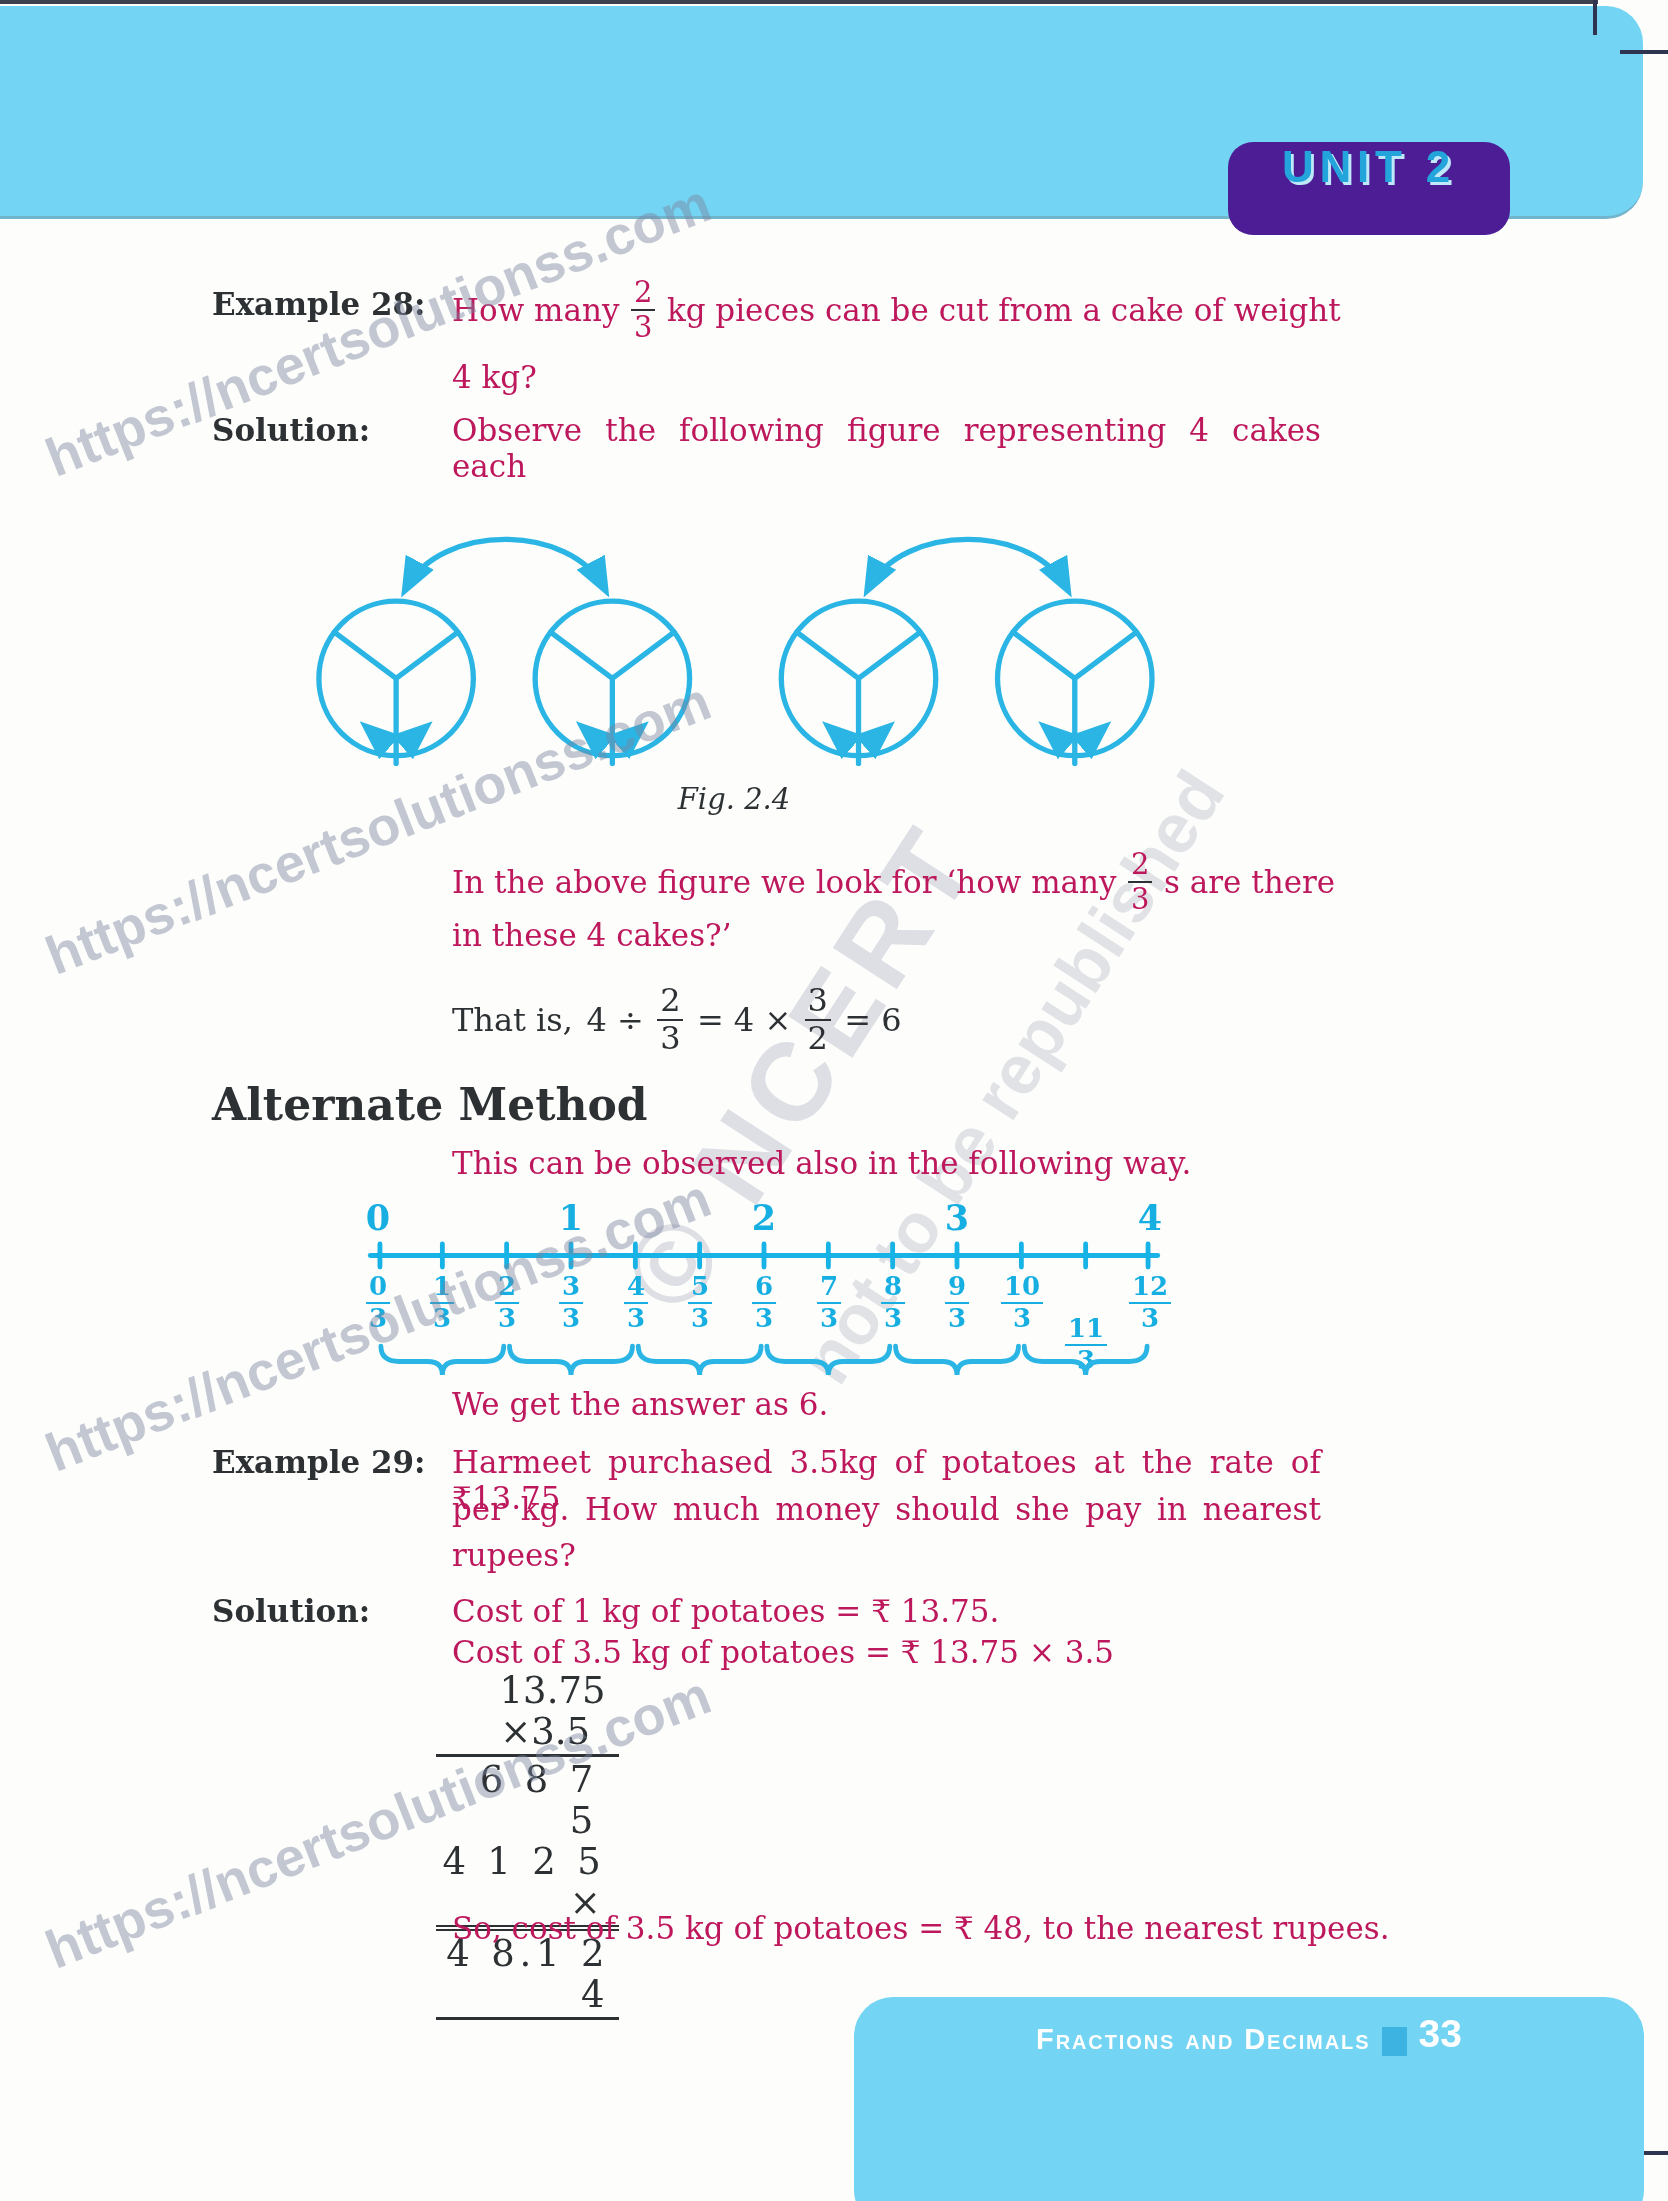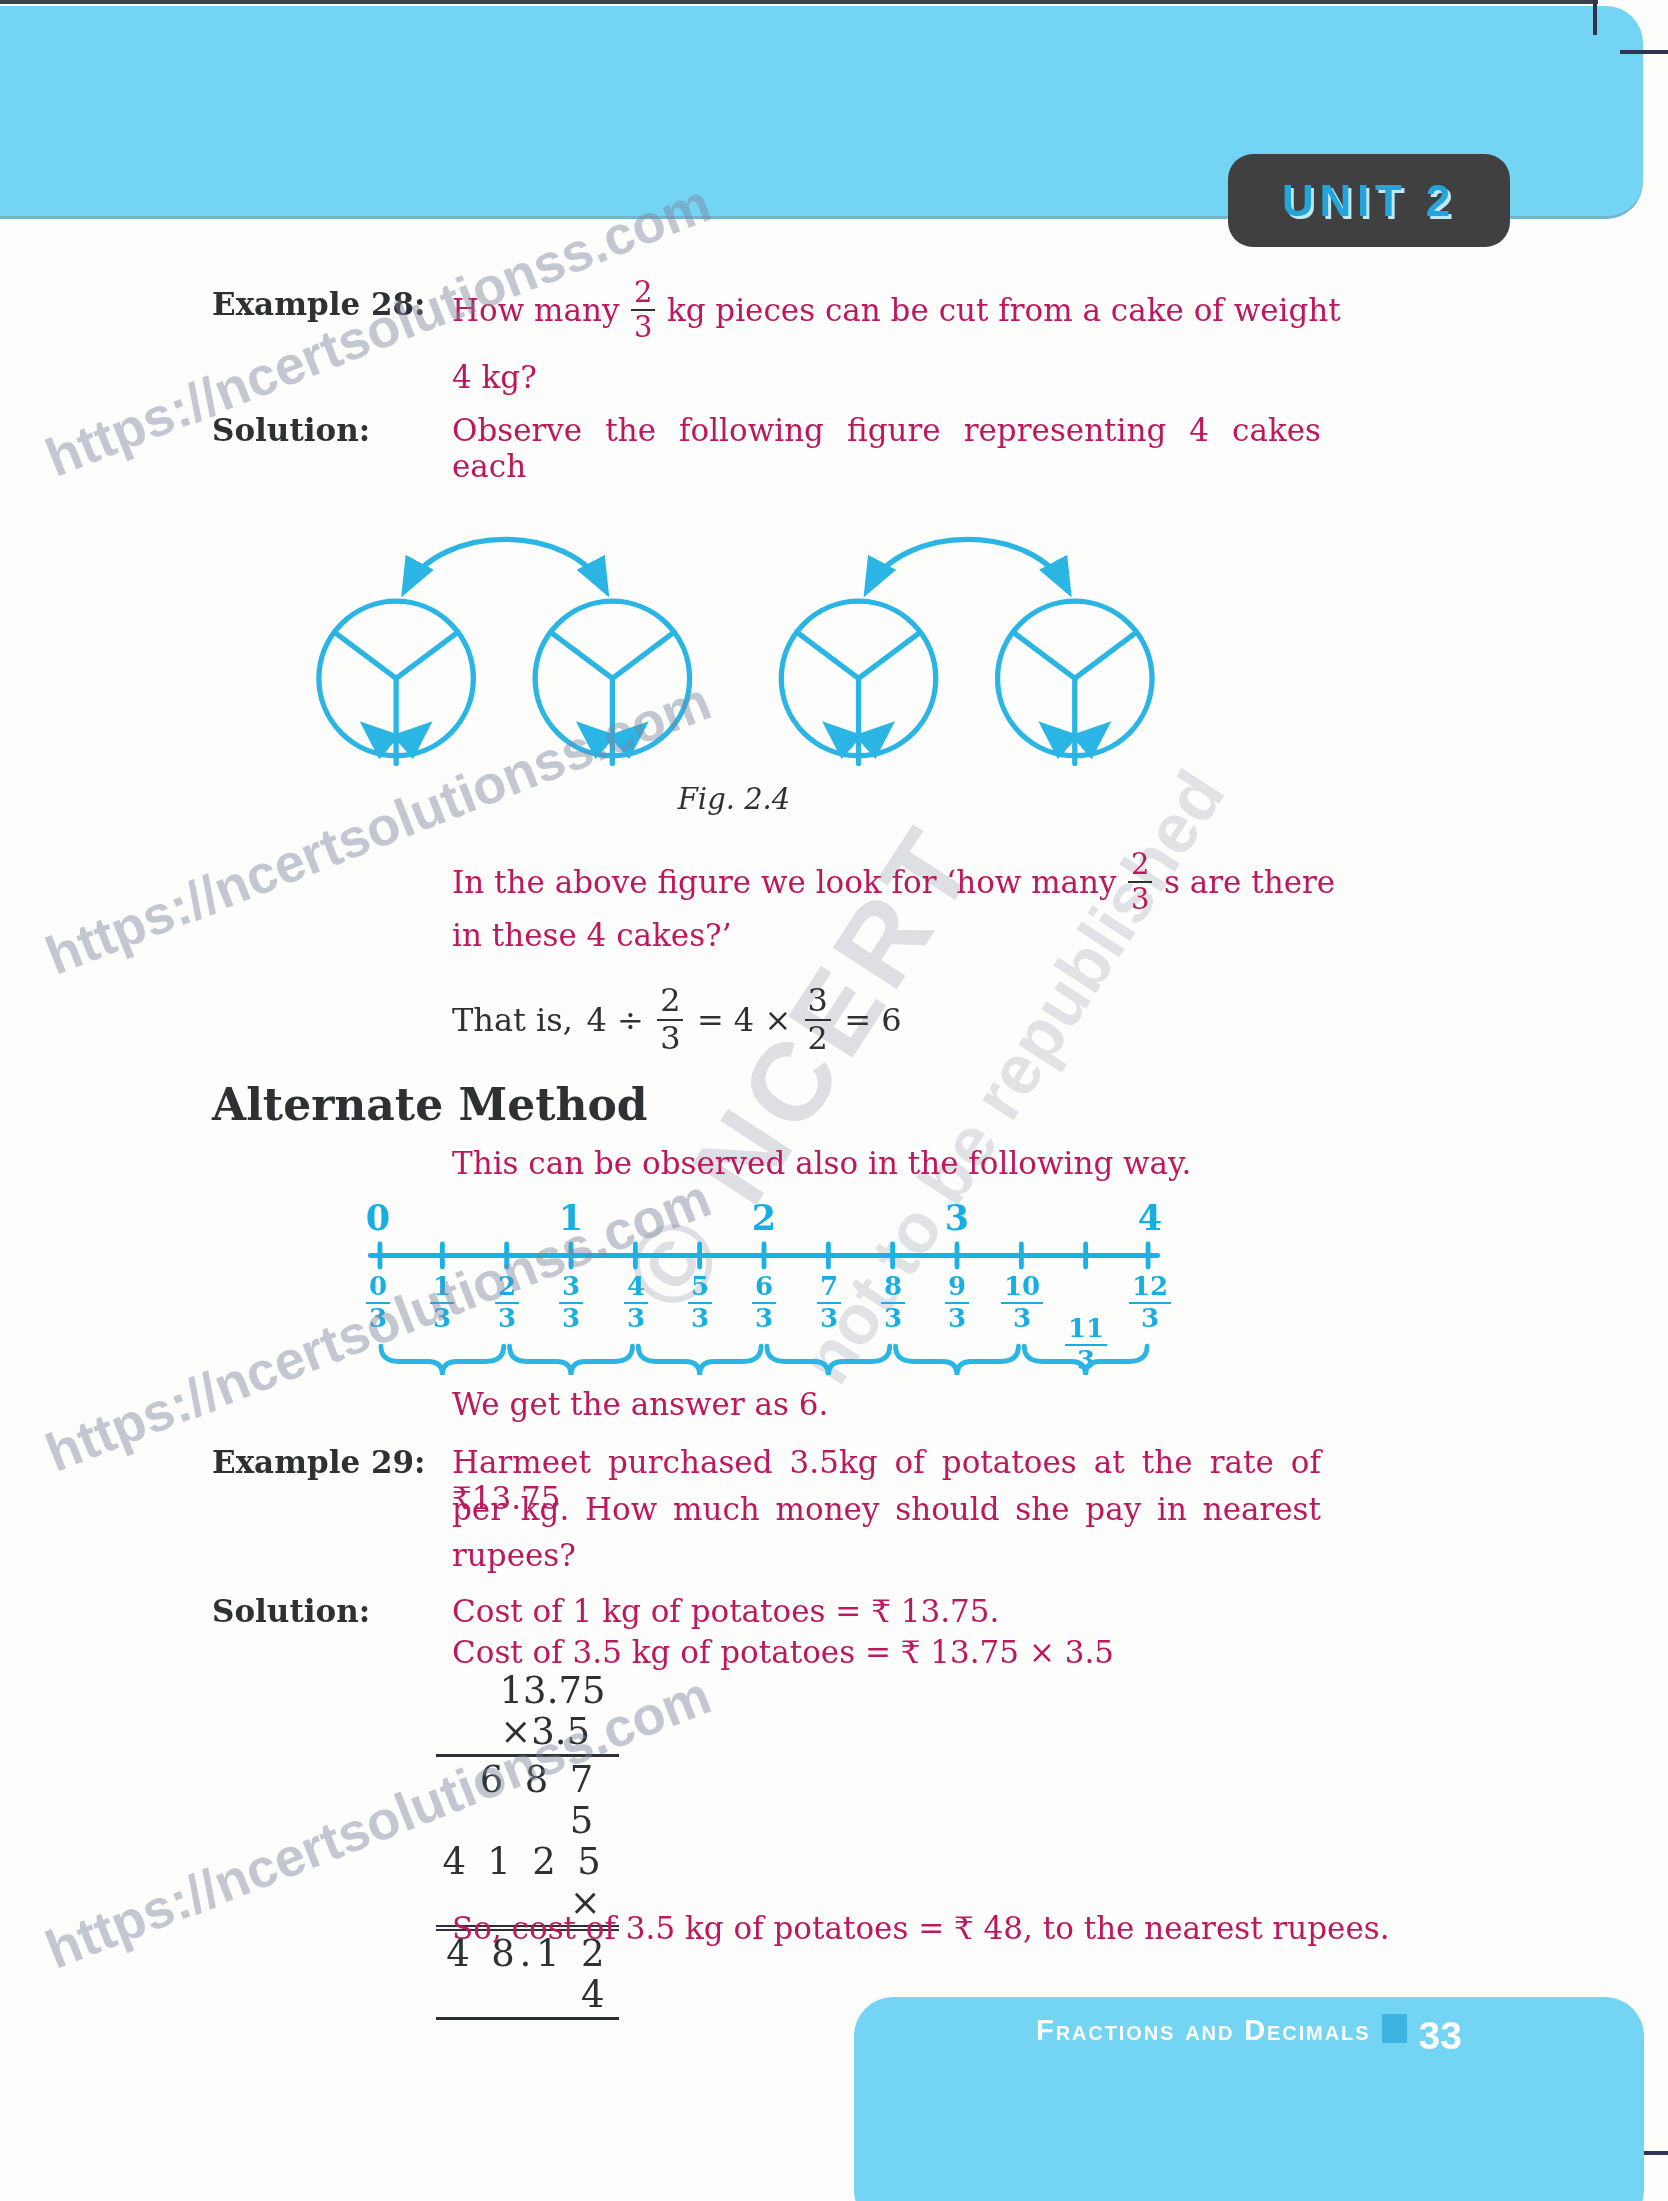--- a/index.html
+++ b/index.html
@@ -3,22 +3,22 @@
 <meta charset="utf-8">
 <style>
   html,body{margin:0;padding:0;background:#e8e8e8;}
   #page{position:relative;width:1668px;height:2201px;background:#fdfefc;overflow:hidden;
         font-family:"DejaVu Serif",serif;}
   .abs{position:absolute;}
   
   #band{left:0;top:5.8px;width:1643px;height:210px;background:#74d4f3;
         border-radius:0 37px 37px 0;border-bottom:3.9px solid rgba(110,145,160,.45);}
   #topline{left:0;top:0;width:1598px;height:3.9px;background:#3c4250;}
-  #unit-tab{left:1228px;top:154px;width:282px;height:93px;background:#404040;border-radius:25px;
-            display:flex;align-items:center;justify-content:center;}
+  #unit-tab{left:1228px;top:142px;width:282px;height:93px;background:#4c1d95;border-radius:25px;
+            display:flex;justify-content:center;}
   #unit-tab span{font:800 44px "Liberation Sans",sans-serif;color:#23a5dc;letter-spacing:5.8px;
                  text-shadow:2.9px 2.9px 0 #bfe9f8;}
   
   .crop{background:#2f3450;}
   
   .lbl{font-weight:bold;font-size:31px;color:#2d3134;}
   .txt{font-size:31px;color:#be185d;}
   .just{width:869px;text-align:justify;text-align-last:justify;}
   .row{display:flex;align-items:center;gap:11.6px;}
   .ifrac{display:inline-flex;flex-direction:column;align-items:center;line-height:1.12;}
@@ -36,21 +36,21 @@
   
   #mult{left:436px;top:1670px;width:183px;font-size:37px;color:#2d3134;text-align:right;}
   #mult .mrow{line-height:41px;}
   #mult .sp{letter-spacing:4.8px;}
   #mult .rule1{border-top:3.9px solid #2d3134;margin:1.9px 0;}
   #mult .rule2{border-top:3.9px double #2d3134;border-top-style:double;border-top-width:6.8px;margin:1.9px 0;}
   #mult .rule3{border-top:3.9px solid #2d3134;margin:2.9px 0 0 0;}
   
   #footer{left:854px;top:1997px;width:790px;height:232px;background:#74d4f3;border-radius:39px;
           display:flex;justify-content:center;}
-  #footer .frow{display:flex;align-items:flex-start;gap:11.6px;margin-top:17.4px;height:42px;}
+  #footer .frow{display:flex;align-items:flex-end;gap:11.6px;margin-top:17.4px;height:42px;}
   #footer .chapter{font-variant:small-caps;letter-spacing:1.9px;font:bold 29px "Liberation Sans",sans-serif;
                    font-variant:small-caps;color:#ffffff;}
   #footer .sq{width:25px;height:29px;background:#3cb3e0;}
   #footer .pg{font:800 39px "Liberation Sans",sans-serif;color:#ffffff;}
   
   .wm-url{font:bold 54px "Liberation Sans",sans-serif;color:rgba(122,134,160,.45);
           white-space:nowrap;transform:rotate(-21.5deg);z-index:6;pointer-events:none;}
   .wm-big{white-space:nowrap;transform:rotate(-57deg);z-index:1;pointer-events:none;}
   #wm-ncert{font:bold 111px "Liberation Sans",sans-serif;color:rgba(168,174,188,.38);letter-spacing:7.7px;}
   #wm-rep{font:bold 70px "Liberation Sans",sans-serif;color:rgba(168,174,188,.34);}

